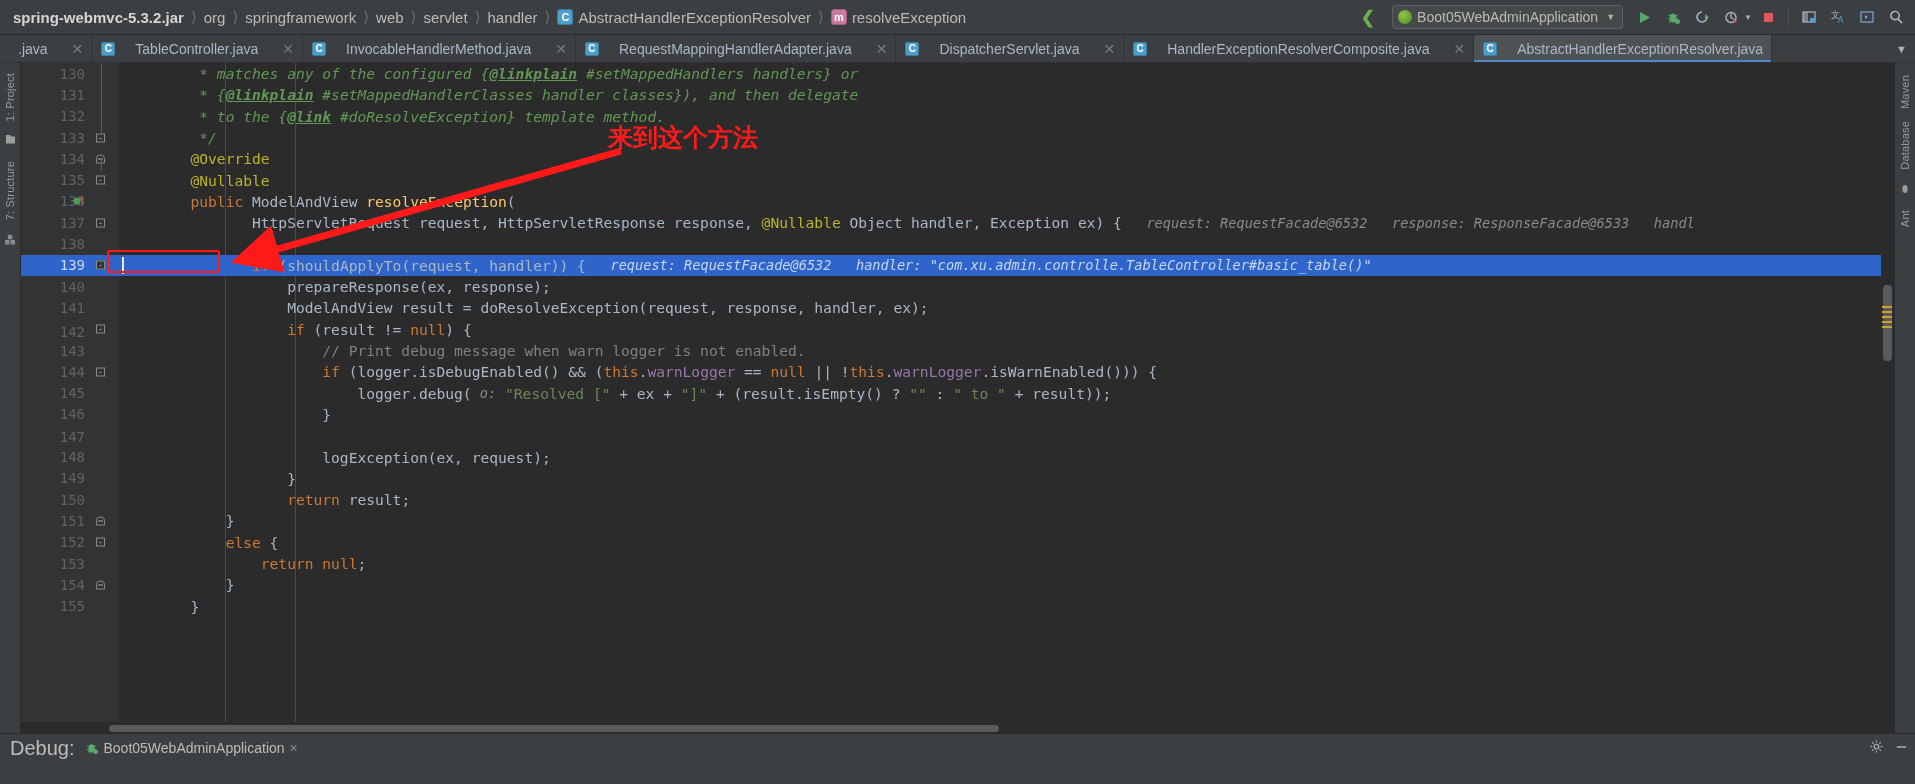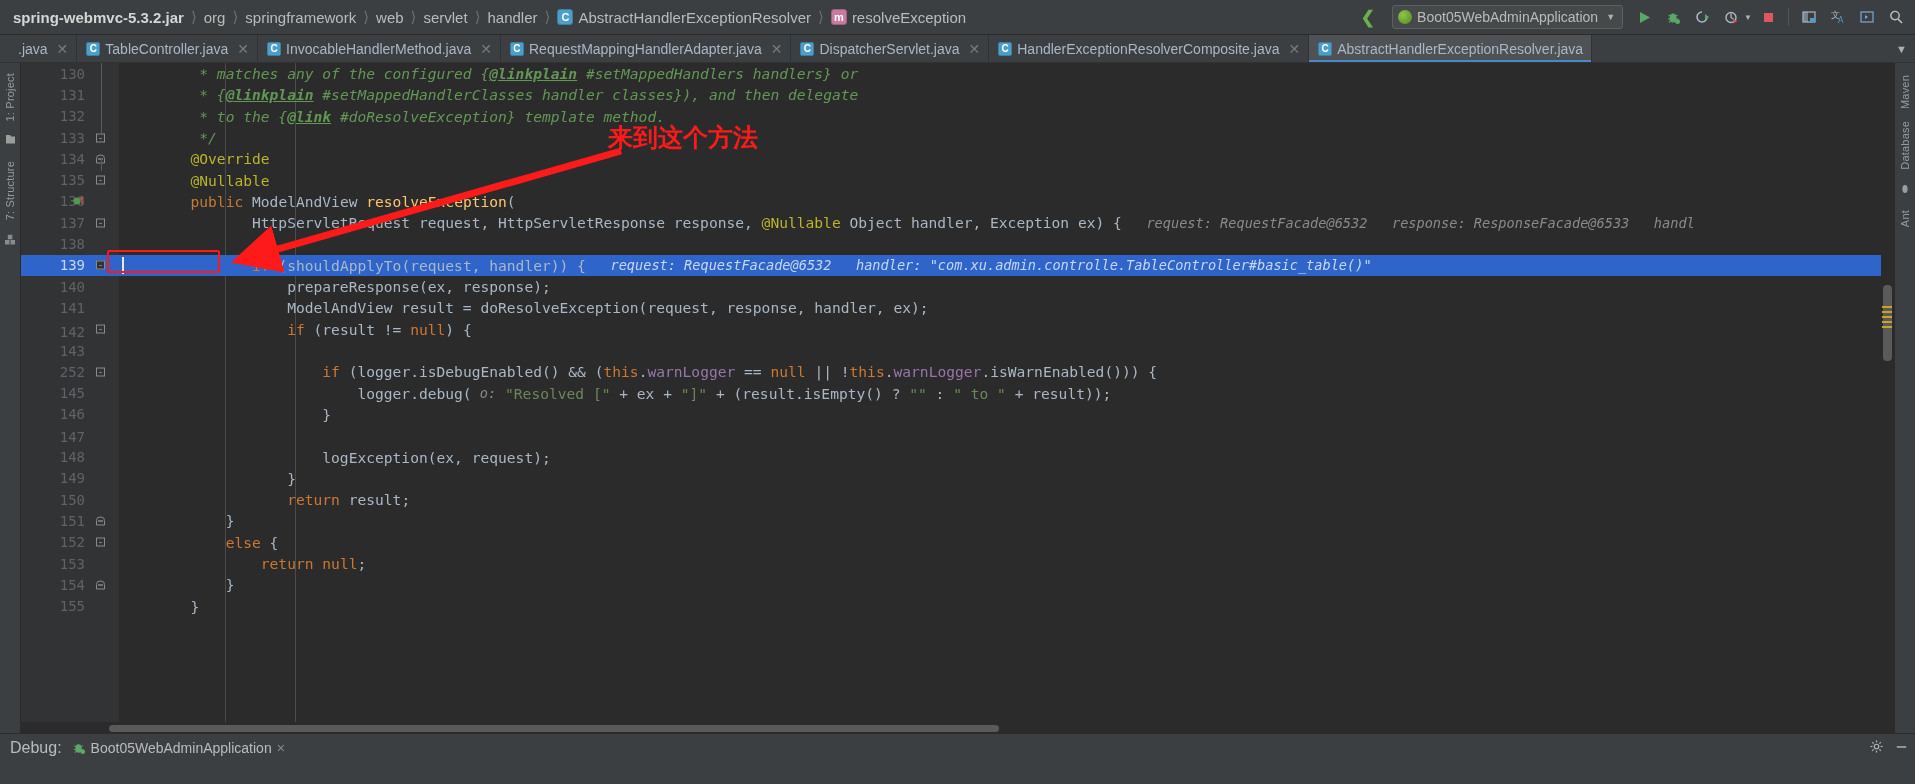--- a/index.html
+++ b/index.html
@@ -68,21 +68,21 @@
     background: #3c3f41;
     display: flex; align-items: stretch;
     border-bottom: 1px solid #323232;
     position: relative;
   }
   .tab {
     display: flex; align-items: center;
     padding: 0 8px 0 9px;
     font-size: 14px; color: #a9b7c6;
     white-space: nowrap; position: relative;
-    background: #3c3f41; gap: 5px;
+    background: #3c3f41; gap: 20px;
     border-right: 1px solid #323232;
   }
   .tab.active { background: #4e5254; }
   .tab.active::after {
     content: ''; position: absolute; left: 0; right: 0; bottom: 0;
     height: 2px; background: #4a88c7;
   }
   .tab .tab-ic {
     width: 14px; height: 14px; border-radius: 2px;
     background: #4d9ec9; border: 1px solid #3b7fa5;
@@ -244,21 +244,21 @@
 
   
   .bottombar {
     height: 29px; min-height: 29px;
     background: #3c3f41;
     display: flex; align-items: center;
     padding: 0 6px 0 10px;
     border-top: 1px solid #2b2b2b;
     gap: 10px;
   }
-  .bb-label { color: #bbbbbb; font-size: 16px; }
+  .bb-label { color: #bbbbbb; font-size: 20px; }
   .bb-item {
     display: flex; align-items: center; gap: 5px;
     color: #bbbbbb; font-size: 14px;
   }
   .bb-spacer { flex: 1 1 auto; }
   .bug-ic {
     width: 14px; height: 14px; position: relative;
     display: inline-block;
   }
   .bb-close { color: #8a8a8a; font-size: 14px; }
@@ -491,21 +491,21 @@
             <div class="gutter-row" style="position: absolute; top: 255.6px; left: 0px; right: 0px; align-items: flex-end;">
               <span>142</span>
               <span class="fold">
                 <span class="fold-box">-</span>
               </span>
             </div>
             <div class="gutter-row" style="position: absolute; top: 276.9px; left: 0px; right: 0px;">
               <span>143</span>
             </div>
             <div class="gutter-row" style="position: absolute; top: 298.2px; left: 0px; right: 0px;">
-              <span>252</span>
+              <span>144</span>
               <span class="fold">
                 <span class="fold-box">-</span>
               </span>
             </div>
             <div class="gutter-row" style="position: absolute; top: 319.5px; left: 0px; right: 0px;">
               <span>145</span>
             </div>
             <div class="gutter-row" style="position: absolute; top: 340.8px; left: 0px; right: 0px;">
               <span>146</span>
             </div>
@@ -558,20 +558,21 @@
             <div class="code-line" style="top: 63.9px;"><span class="c-cmt">        */</span></div>
             <div class="code-line" style="top: 85.2px;"><span class="c-anno">       @Override</span></div>
             <div class="code-line" style="top: 106.5px;"><span class="c-anno">       @Nullable</span></div>
             <div class="code-line" style="top: 127.8px;"><span class="c-txt">       </span><span class="c-kw">public</span><span class="c-txt"> </span><span class="c-type">ModelAndView</span><span class="c-txt"> </span><span class="c-fn">resolveException</span><span class="c-txt">(</span></div>
             <div class="code-line" style="top: 149.1px;"><span class="c-txt">              HttpServletRequest request, HttpServletResponse response, </span><span class="c-anno">@Nullable</span><span class="c-txt"> Object handler, Exception ex) {</span><span class="c-param">   request:</span><span class="c-hintv"> RequestFacade@6532</span><span class="c-param">   response:</span><span class="c-hintv"> ResponseFacade@6533</span><span class="c-param">   handl</span></div>
             <div class="code-line" style="top: 170.4px;"></div>
             <div class="code-line hl" style="top: 191.7px;"><span class="caret-bar"></span><span class="c-txt">              </span><span class="c-kw">if</span><span class="c-txt"> (shouldApplyTo(request, handler)) {</span><span class="c-hint-hl">   request:</span><span class="c-hint-hl"> RequestFacade@6532</span><span class="c-hint-hl">   handler:</span><span class="c-hint-hl"> "com.xu.admin.controlle.TableController#basic_table()"</span></div>
             <div class="code-line" style="top: 213px;"><span class="c-txt">                  prepareResponse(ex, response);</span></div>
             <div class="code-line" style="top: 234.3px;"><span class="c-txt">                  ModelAndView result = doResolveException(request, response, handler, ex);</span></div>
             <div class="code-line" style="top: 255.6px;"><span class="c-txt">                  </span><span class="c-kw">if</span><span class="c-txt"> (result != </span><span class="c-kw">null</span><span class="c-txt">) {</span></div>
+            <div class="code-line" style="top: 276.9px;"><span class="c-cmt2">                      // Print debug message when warn logger is not enabled.</span></div>
             <div class="code-line" style="top: 298.2px;"><span class="c-txt">                      </span><span class="c-kw">if</span><span class="c-txt"> (logger.isDebugEnabled() &amp;&amp; (</span><span class="c-kw">this</span><span class="c-txt">.</span><span class="c-field">warnLogger</span><span class="c-txt"> == </span><span class="c-kw">null</span><span class="c-txt"> || !</span><span class="c-kw">this</span><span class="c-txt">.</span><span class="c-field">warnLogger</span><span class="c-txt">.isWarnEnabled())) {</span></div>
             <div class="code-line" style="top: 319.5px;"><span class="c-txt">                          logger.debug(</span><span class="c-param"> o:</span><span class="c-txt"> </span><span class="c-str">"Resolved ["</span><span class="c-txt"> + ex + </span><span class="c-str">"]"</span><span class="c-txt"> + (result.isEmpty() ? </span><span class="c-str">""</span><span class="c-txt"> : </span><span class="c-str">" to "</span><span class="c-txt"> + result));</span></div>
             <div class="code-line" style="top: 340.8px;"><span class="c-txt">                      }</span></div>
             <div class="code-line" style="top: 383.4px;"><span class="c-txt">                      logException(ex, request);</span></div>
             <div class="code-line" style="top: 404.7px;"><span class="c-txt">                  }</span></div>
             <div class="code-line" style="top: 426px;"><span class="c-txt">                  </span><span class="c-kw">return</span><span class="c-txt"> result;</span></div>
             <div class="code-line" style="top: 447.3px;"><span class="c-txt">           }</span></div>
             <div class="code-line" style="top: 468.6px;"><span class="c-txt">           </span><span class="c-kw">else</span><span class="c-txt"> {</span></div>
             <div class="code-line" style="top: 489.9px;"><span class="c-txt">               </span><span class="c-kw">return</span><span class="c-txt"> </span><span class="c-kw">null</span><span class="c-txt">;</span></div>
             <div class="code-line" style="top: 511.2px;"><span class="c-txt">           }</span></div>

